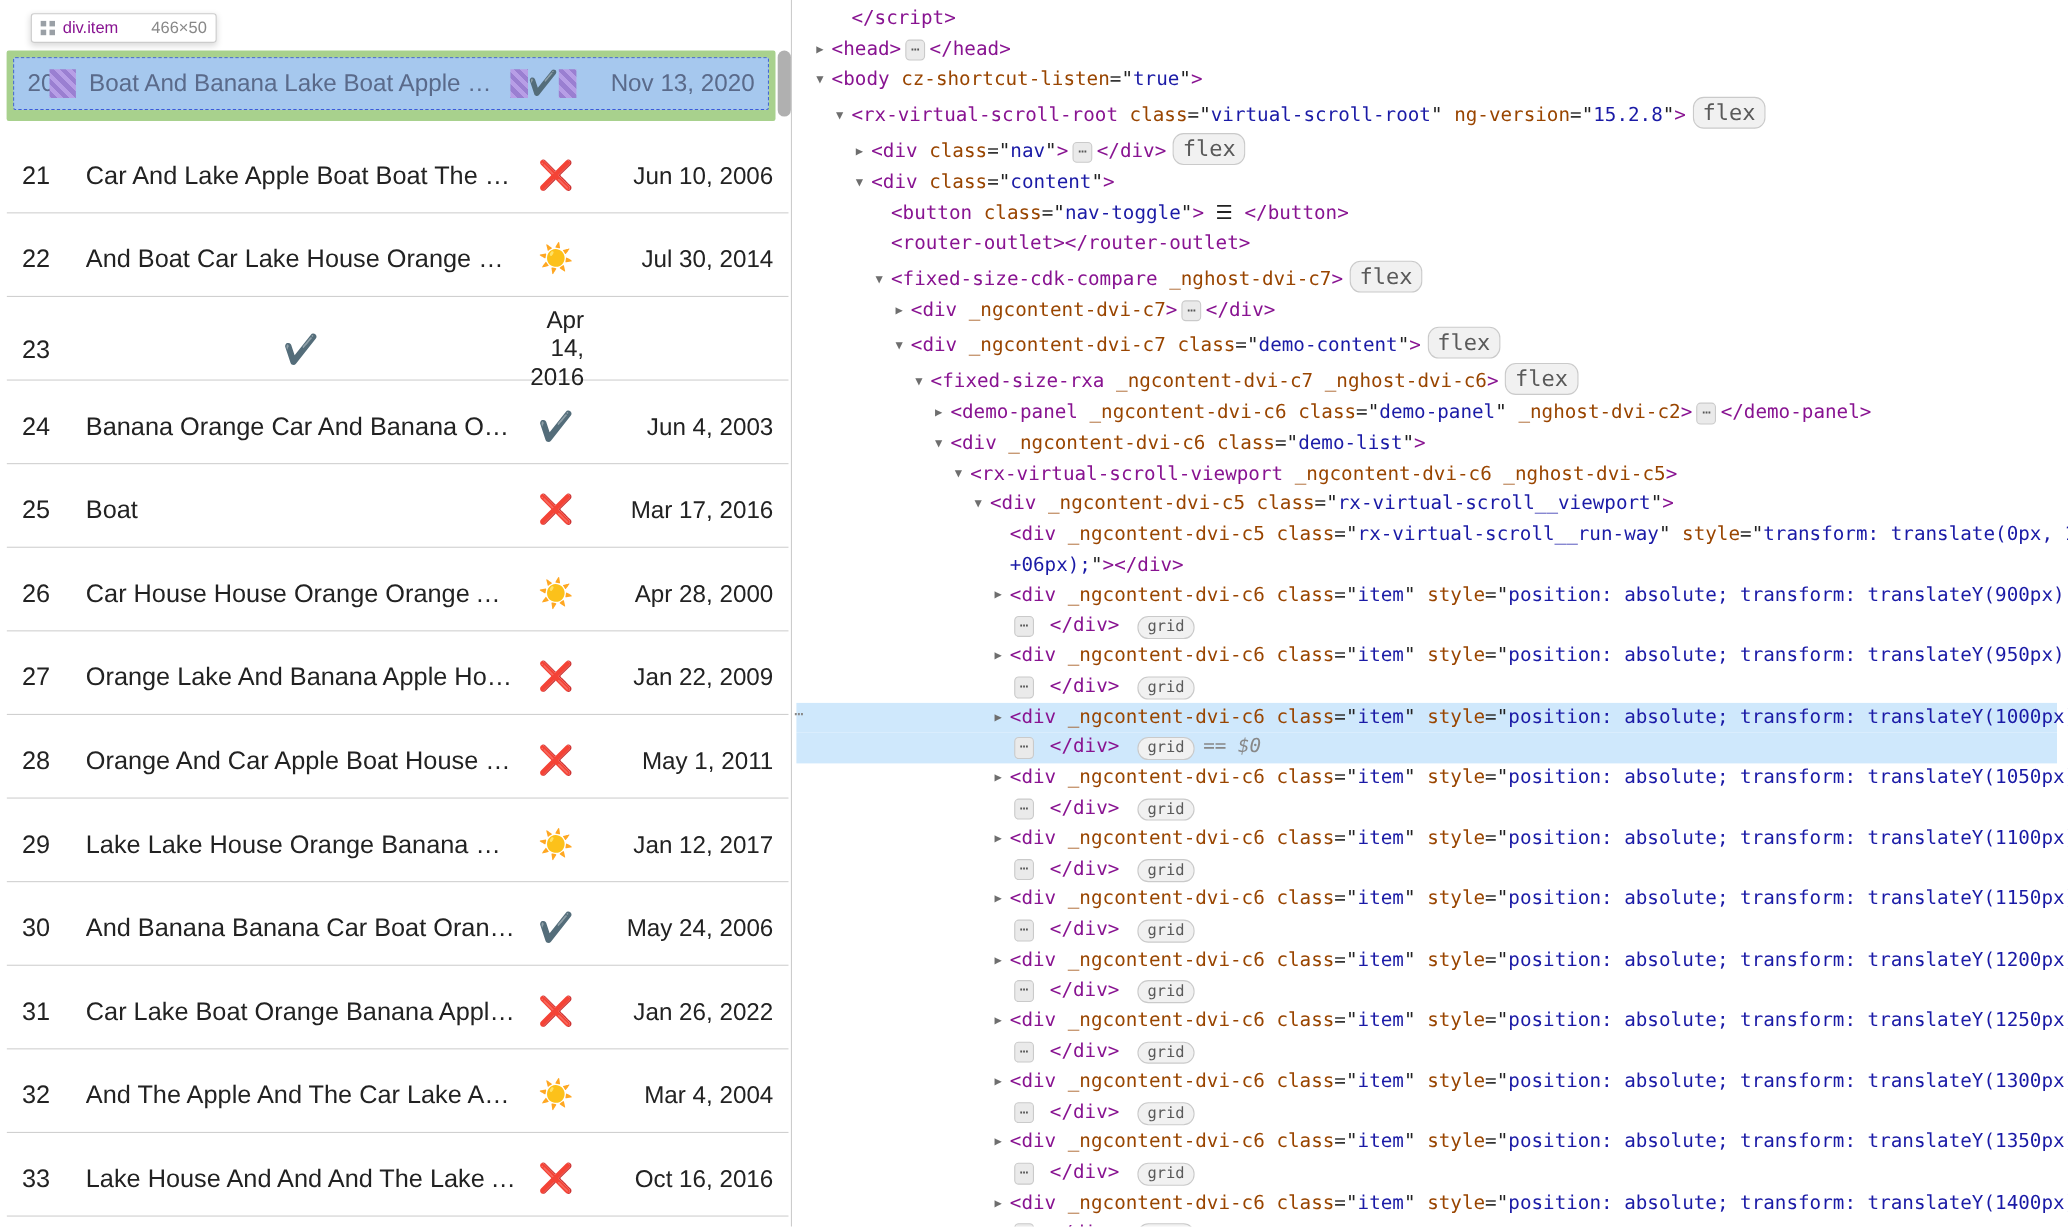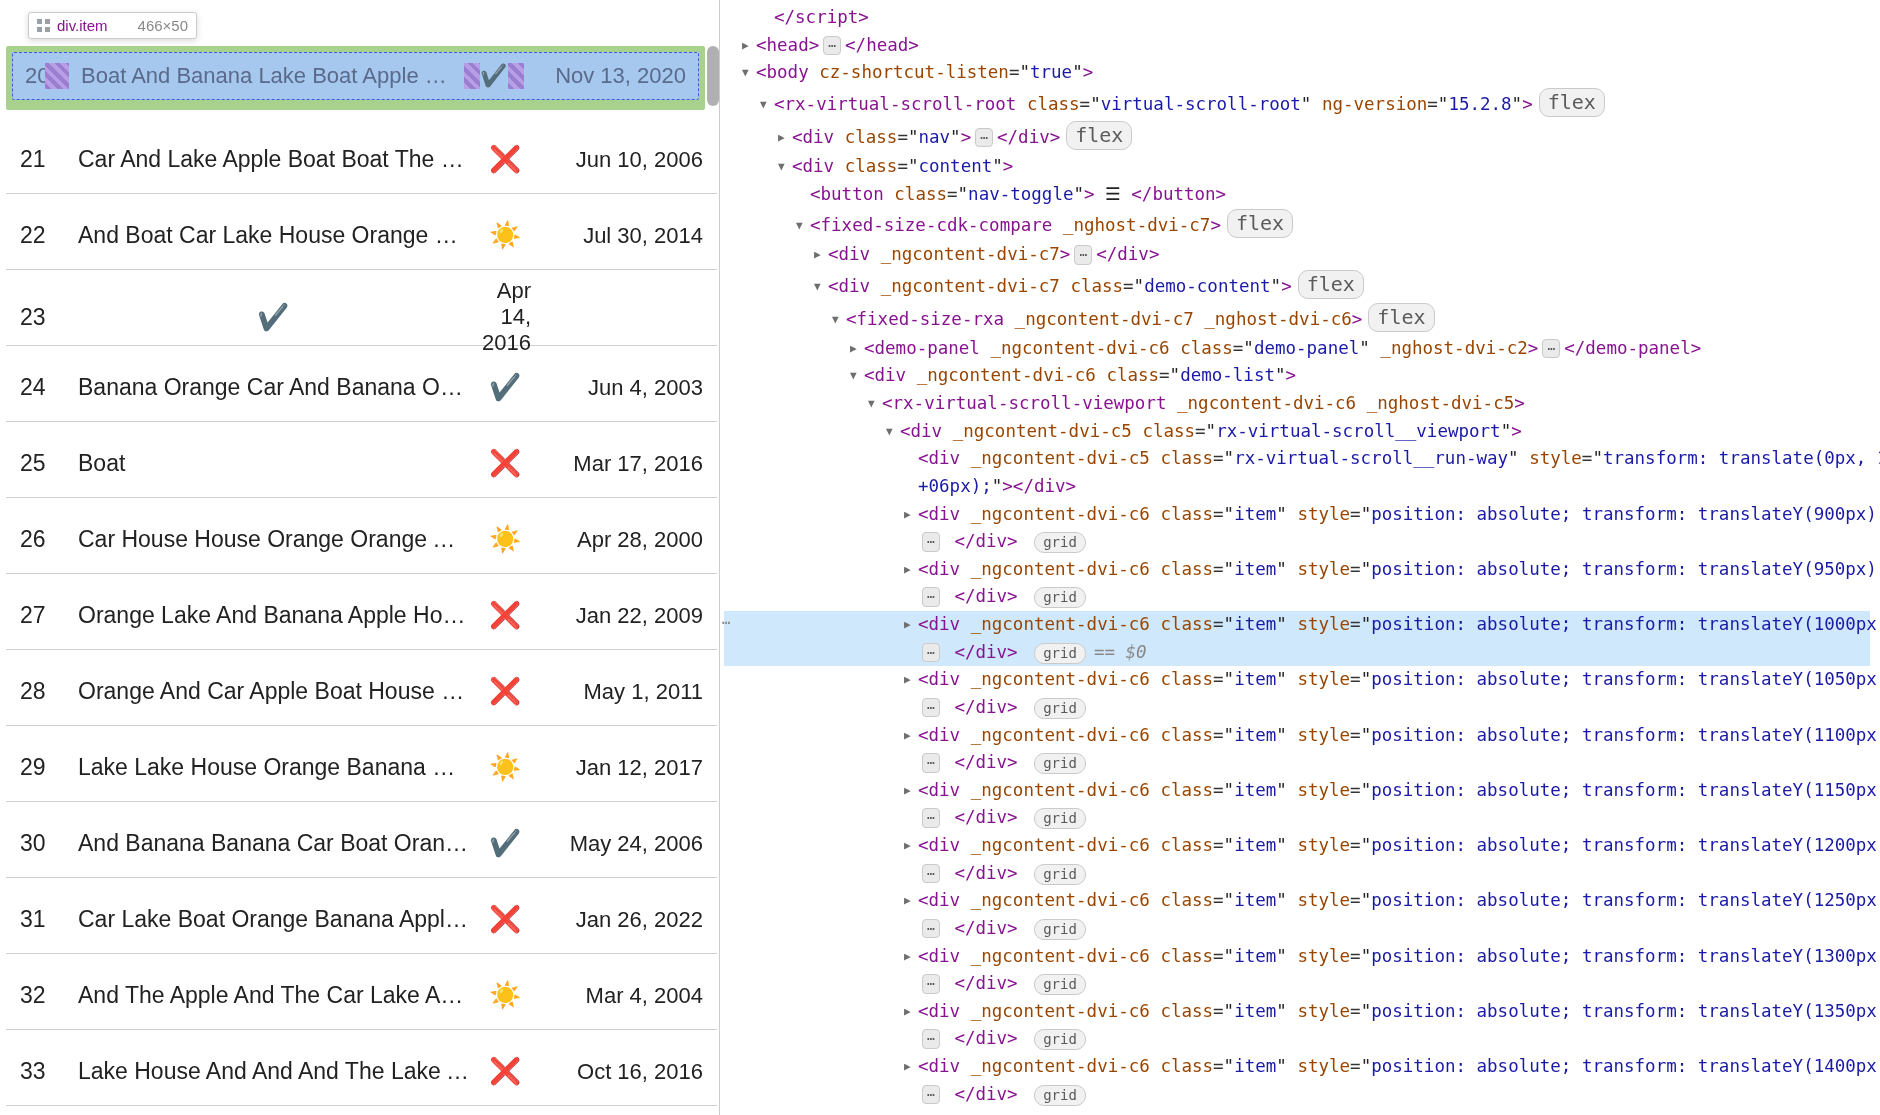--- a/index.html
+++ b/index.html
@@ -326,20 +326,21 @@
 </div>
 
 <div class="right-panel" id="dom">
     <div class="node-line"><span class="indent" style="width:36px"></span><span class="arrow"></span><span class="angle">&lt;/</span><span class="tag">script</span><span class="angle">&gt;</span></div>
     <div class="node-line"><span class="indent" style="width:18px"></span><span class="arrow right"></span><span class="angle">&lt;</span><span class="tag">head</span><span class="angle">&gt;</span><span class="dots-badge"></span><span class="angle">&lt;/</span><span class="tag">head</span><span class="angle">&gt;</span></div>
     <div class="node-line"><span class="indent" style="width:18px"></span><span class="arrow down"></span><span class="angle">&lt;</span><span class="tag">body</span> <span class="attr-name">cz-shortcut-listen</span><span class="punct">=</span>"<span class="attr-value">true</span>"<span class="angle">&gt;</span></div>
     <div class="node-line"><span class="indent" style="width:36px"></span><span class="arrow down"></span><span class="angle">&lt;</span><span class="tag">rx-virtual-scroll-root</span> <span class="attr-name">class</span><span class="punct">=</span>"<span class="attr-value">virtual-scroll-root</span>" <span class="attr-name">ng-version</span><span class="punct">=</span>"<span class="attr-value">15.2.8</span>"<span class="angle">&gt;</span><span class="badge">flex</span></div>
     <div class="node-line"><span class="indent" style="width:54px"></span><span class="arrow right"></span><span class="angle">&lt;</span><span class="tag">div</span> <span class="attr-name">class</span><span class="punct">=</span>"<span class="attr-value">nav</span>"<span class="angle">&gt;</span><span class="dots-badge"></span><span class="angle">&lt;/</span><span class="tag">div</span><span class="angle">&gt;</span><span class="badge">flex</span></div>
     <div class="node-line"><span class="indent" style="width:54px"></span><span class="arrow down"></span><span class="angle">&lt;</span><span class="tag">div</span> <span class="attr-name">class</span><span class="punct">=</span>"<span class="attr-value">content</span>"<span class="angle">&gt;</span></div>
     <div class="node-line"><span class="indent" style="width:72px"></span><span class="arrow"></span><span class="angle">&lt;</span><span class="tag">button</span> <span class="attr-name">class</span><span class="punct">=</span>"<span class="attr-value">nav-toggle</span>"<span class="angle">&gt;</span> ☰ <span class="angle">&lt;/</span><span class="tag">button</span><span class="angle">&gt;</span></div>
+    <div class="node-line"><span class="indent" style="width:72px"></span><span class="arrow"></span><span class="angle">&lt;</span><span class="tag">router-outlet</span><span class="angle">&gt;</span><span class="angle">&lt;/</span><span class="tag">router-outlet</span><span class="angle">&gt;</span></div>
     <div class="node-line"><span class="indent" style="width:72px"></span><span class="arrow down"></span><span class="angle">&lt;</span><span class="tag">fixed-size-cdk-compare</span> <span class="attr-name">_nghost-dvi-c7</span><span class="angle">&gt;</span><span class="badge">flex</span></div>
     <div class="node-line"><span class="indent" style="width:90px"></span><span class="arrow right"></span><span class="angle">&lt;</span><span class="tag">div</span> <span class="attr-name">_ngcontent-dvi-c7</span><span class="angle">&gt;</span><span class="dots-badge"></span><span class="angle">&lt;/</span><span class="tag">div</span><span class="angle">&gt;</span></div>
     <div class="node-line"><span class="indent" style="width:90px"></span><span class="arrow down"></span><span class="angle">&lt;</span><span class="tag">div</span> <span class="attr-name">_ngcontent-dvi-c7</span> <span class="attr-name">class</span><span class="punct">=</span>"<span class="attr-value">demo-content</span>"<span class="angle">&gt;</span><span class="badge">flex</span></div>
     <div class="node-line"><span class="indent" style="width:108px"></span><span class="arrow down"></span><span class="angle">&lt;</span><span class="tag">fixed-size-rxa</span> <span class="attr-name">_ngcontent-dvi-c7</span> <span class="attr-name">_nghost-dvi-c6</span><span class="angle">&gt;</span><span class="badge">flex</span></div>
     <div class="node-line"><span class="indent" style="width:126px"></span><span class="arrow right"></span><span class="angle">&lt;</span><span class="tag">demo-panel</span> <span class="attr-name">_ngcontent-dvi-c6</span> <span class="attr-name">class</span><span class="punct">=</span>"<span class="attr-value">demo-panel</span>" <span class="attr-name">_nghost-dvi-c2</span><span class="angle">&gt;</span><span class="dots-badge"></span><span class="angle">&lt;/</span><span class="tag">demo-panel</span><span class="angle">&gt;</span></div>
     <div class="node-line"><span class="indent" style="width:126px"></span><span class="arrow down"></span><span class="angle">&lt;</span><span class="tag">div</span> <span class="attr-name">_ngcontent-dvi-c6</span> <span class="attr-name">class</span><span class="punct">=</span>"<span class="attr-value">demo-list</span>"<span class="angle">&gt;</span></div>
     <div class="node-line"><span class="indent" style="width:144px"></span><span class="arrow down"></span><span class="angle">&lt;</span><span class="tag">rx-virtual-scroll-viewport</span> <span class="attr-name">_ngcontent-dvi-c6</span> <span class="attr-name">_nghost-dvi-c5</span><span class="angle">&gt;</span></div>
     <div class="node-line"><span class="indent" style="width:162px"></span><span class="arrow down"></span><span class="angle">&lt;</span><span class="tag">div</span> <span class="attr-name">_ngcontent-dvi-c5</span> <span class="attr-name">class</span><span class="punct">=</span>"<span class="attr-value">rx-virtual-scroll__viewport</span>"<span class="angle">&gt;</span></div>
     <div class="node-line"><span class="indent" style="width:180px"></span><span class="arrow"></span><span class="angle">&lt;</span><span class="tag">div</span> <span class="attr-name">_ngcontent-dvi-c5</span> <span class="attr-name">class</span><span class="punct">=</span>"<span class="attr-value">rx-virtual-scroll__run-way</span>" <span class="attr-name">style</span><span class="punct">=</span>"<span class="attr-value">transform: translate(0px, 1.5e</span></div>
     <div class="node-line"><span class="indent" style="width:194px"></span><span class="attr-value">+06px);</span>"<span class="angle">&gt;</span><span class="angle">&lt;/</span><span class="tag">div</span><span class="angle">&gt;</span></div>

